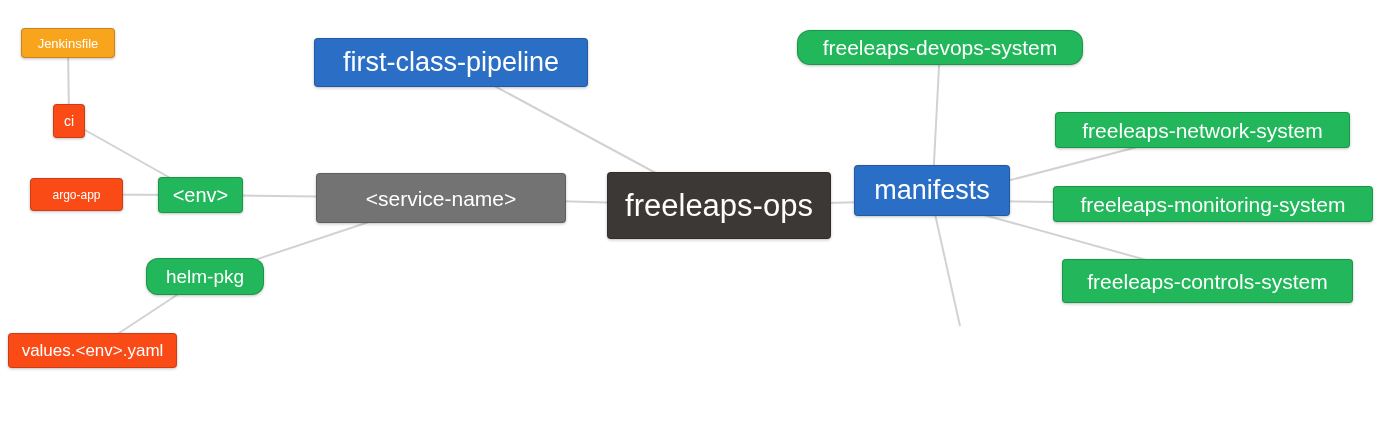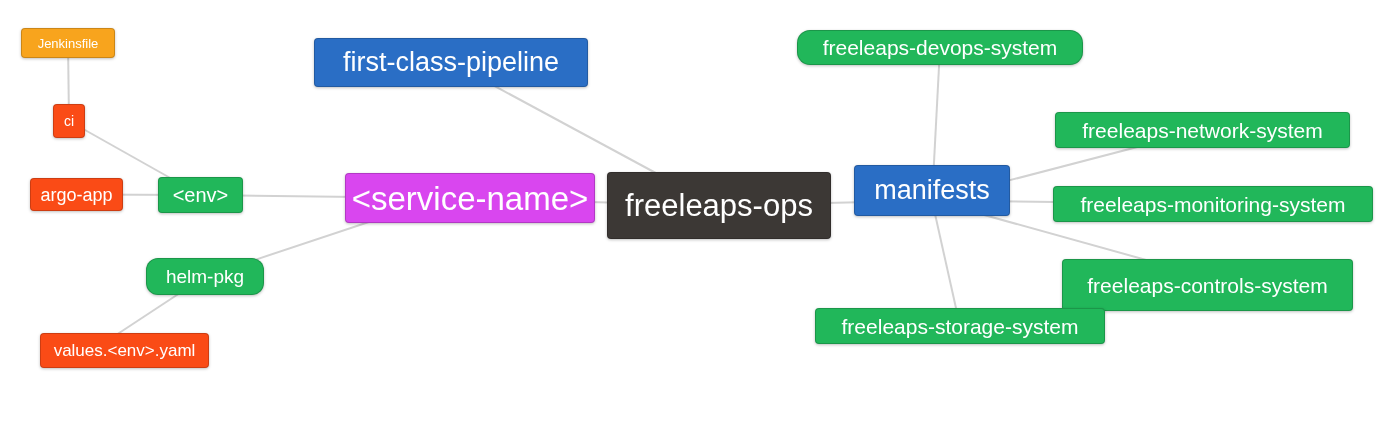--- a/index.html
+++ b/index.html
@@ -67,53 +67,50 @@
       <line x1="932" y1="200.5" x2="1207.5" y2="277" stroke="#d2d2d2" stroke-width="2"></line>
       <line x1="932" y1="200.5" x2="960" y2="326" stroke="#d2d2d2" stroke-width="2"></line>
     </svg>
   <div id="nodes-layer">
       <div class="node" style="left: 21px; top: 28px; width: 94px; height: 30px; background: rgb(248, 164, 29); font-size: 13px;">
         <span class="node-label">Jenkinsfile</span>
       </div>
       <div class="node" style="left: 53px; top: 104px; width: 32px; height: 34px; background: rgb(250, 75, 22); font-size: 14px;">
         <span class="node-label">ci</span>
       </div>
-      <div class="node" style="left: 30px; top: 178px; width: 93px; height: 33px; background: rgb(250, 75, 22); font-size: 18px;">
+      <div class="node" style="left: 30px; top: 178px; width: 93px; height: 33px; background: rgb(250, 75, 22); font-size: 12px;">
         <span class="node-label">argo-app</span>
       </div>
       <div class="node" style="left: 158px; top: 177px; width: 85px; height: 36px; background: rgb(33, 183, 90); font-size: 20px;">
         <span class="node-label">&lt;env&gt;</span>
       </div>
       <div class="node" style="left: 314px; top: 38px; width: 274px; height: 49px; background: rgb(42, 110, 197); font-size: 27px; text-align: right;">
         <span class="node-label">first-class-pipeline</span>
       </div>
-      <div class="node" style="left: 316px; top: 173px; width: 250px; height: 50px; background: #d946ef; font-size: 33px; margin-left: 29px;">
+      <div class="node" style="left: 316px; top: 173px; width: 250px; height: 50px; background: #737373; font-size: 21px;">
         <span class="node-label">&lt;service-name&gt;</span>
       </div>
       <div class="node" style="left: 584px; top: 172px; width: 224px; height: 67px; background: rgb(60, 56, 53); font-size: 31px; margin-left: 23px;">
         <span class="node-label">freeleaps-ops</span>
       </div>
       <div class="node" style="left: 854px; top: 165px; width: 156px; height: 51px; background: rgb(42, 110, 197); font-size: 27px;">
         <span class="node-label">manifests</span>
       </div>
       <div class="node" style="left: 146px; top: 258px; width: 118px; height: 37px; background: rgb(33, 183, 90); font-size: 19px; border-radius: 12px;">
         <span class="node-label">helm-pkg</span>
       </div>
-      <div class="node" style="left: 8px; top: 333px; width: 169px; height: 35px; background: rgb(250, 75, 22); font-size: 17px; margin-left: 32px;">
+      <div class="node" style="left: 8px; top: 333px; width: 169px; height: 35px; background: rgb(250, 75, 22); font-size: 17px;">
         <span class="node-label">values.&lt;env&gt;.yaml</span>
       </div>
       <div class="node" style="left: 797px; top: 30px; width: 286px; height: 35px; background: rgb(33, 183, 90); font-size: 21px; border-radius: 13px;">
         <span class="node-label">freeleaps-devops-system</span>
       </div>
       <div class="node" style="left: 1055px; top: 112px; width: 295px; height: 36px; background: rgb(33, 183, 90); font-size: 21px;">
         <span class="node-label">freeleaps-network-system</span>
       </div>
       <div class="node" style="left: 1053px; top: 186px; width: 320px; height: 36px; background: rgb(33, 183, 90); font-size: 21px;">
         <span class="node-label">freeleaps-monitoring-system</span>
       </div>
-      <div class="node" style="left: 1062px; top: 259px; width: 291px; height: 52px; background: rgb(33, 183, 90); font-size: 21px;">
+      <div class="node" style="left: 1062px; top: 259px; width: 291px; height: 44px; background: rgb(33, 183, 90); font-size: 21px;">
         <span class="node-label">freeleaps-controls-system</span>
-      </div>
-      <div class="node" style="left: 815px; top: 308px; width: 290px; height: 36px; background: rgb(33, 183, 90); font-size: 21px;">
-        <span class="node-label">freeleaps-storage-system</span>
       </div>
     </div>
 </div>
 
 </body></html>

